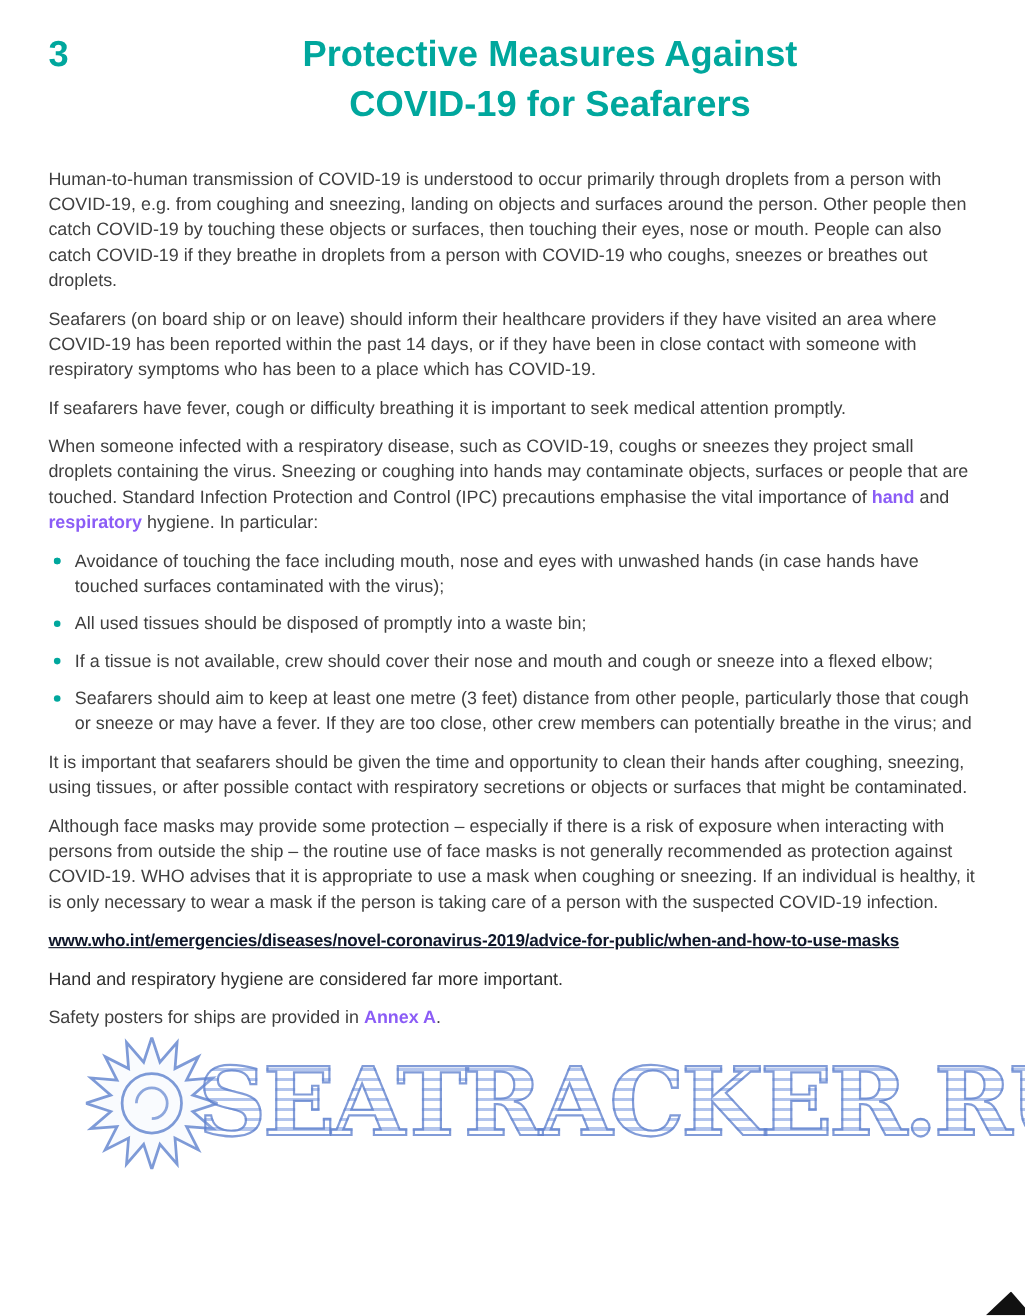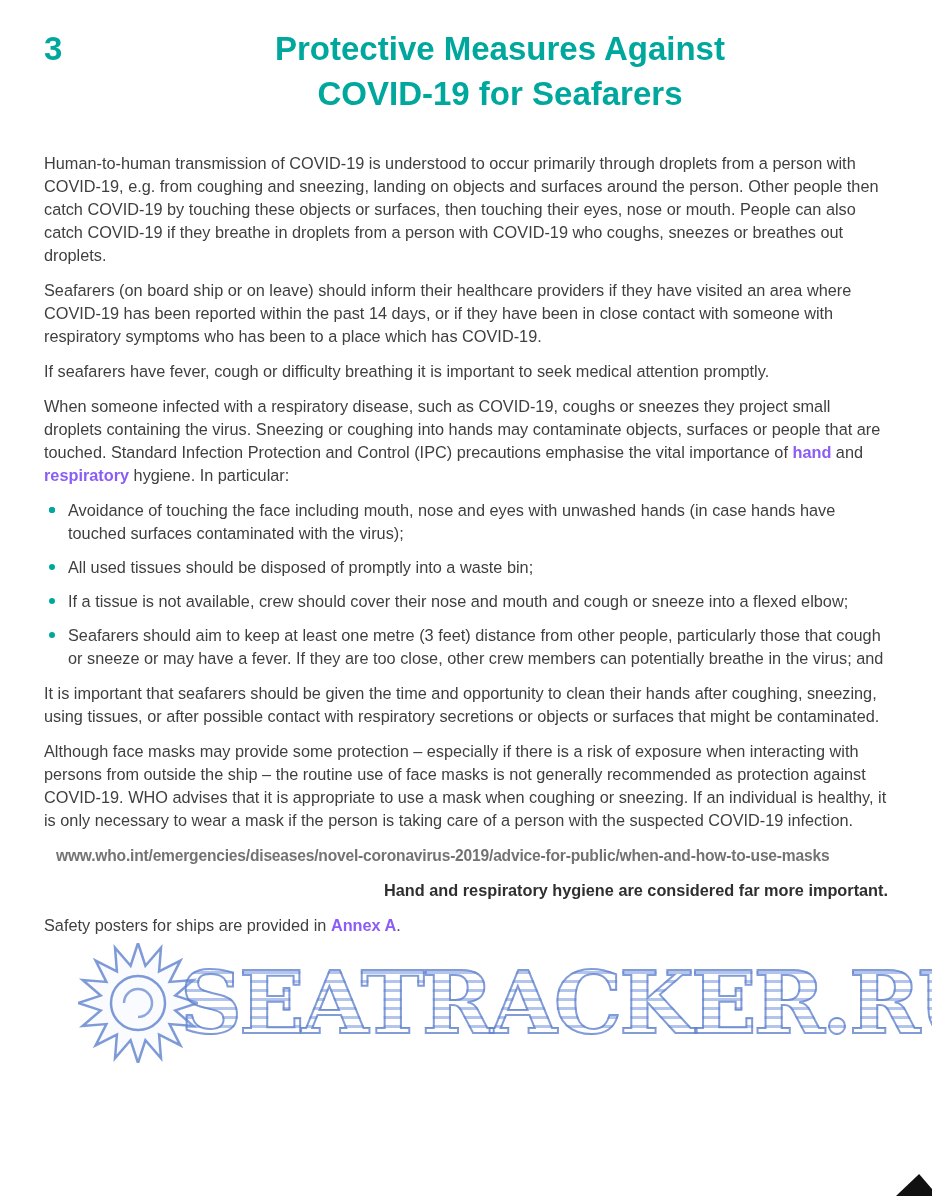--- a/index.html
+++ b/index.html
@@ -30,26 +30,26 @@
   ul.bullet-list li {
     position:relative; padding-left:24px; margin-bottom:11px;
   }
   .bullet-dot {
     position:absolute; left:5px; top:8px;
     width:6px; height:6px; border-radius:50%;
     background:#00a79d; display:block;
   }
 
   .who-link {
-    color:#737373; font-weight:bold; 
+    color:#0f172a; font-weight:bold; text-decoration:underline;
     font-size:15.6px; letter-spacing:-0.2px;
-    cursor:pointer; word-break:break-all;margin-left:12px;
+    cursor:pointer; word-break:break-all;
   }
   .link-line { margin-bottom:12px; }
-  .note-bold { font-weight:bold; color:#2f2f2f;text-align:right; }
+  .note-bold { font-weight:normal; color:#2f2f2f; }
 
   .watermark {
     position:absolute; left:0; top:1058; width:932px; height:132px;
     display:flex; align-items:center;
     pointer-events:none; opacity:0.88;
   }
   .wm-sun { margin-left:78px; flex-shrink:0; }
   .wm-text {
     font-family:"DejaVu Serif", serif;
     font-weight:bold;

